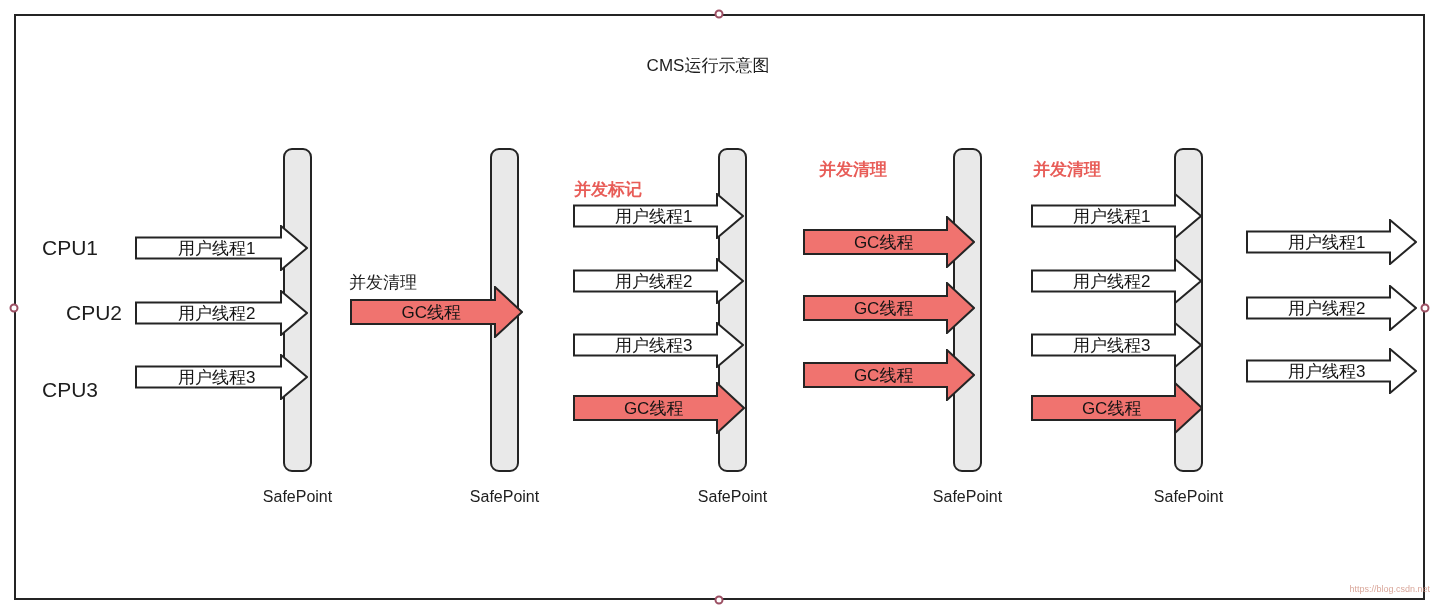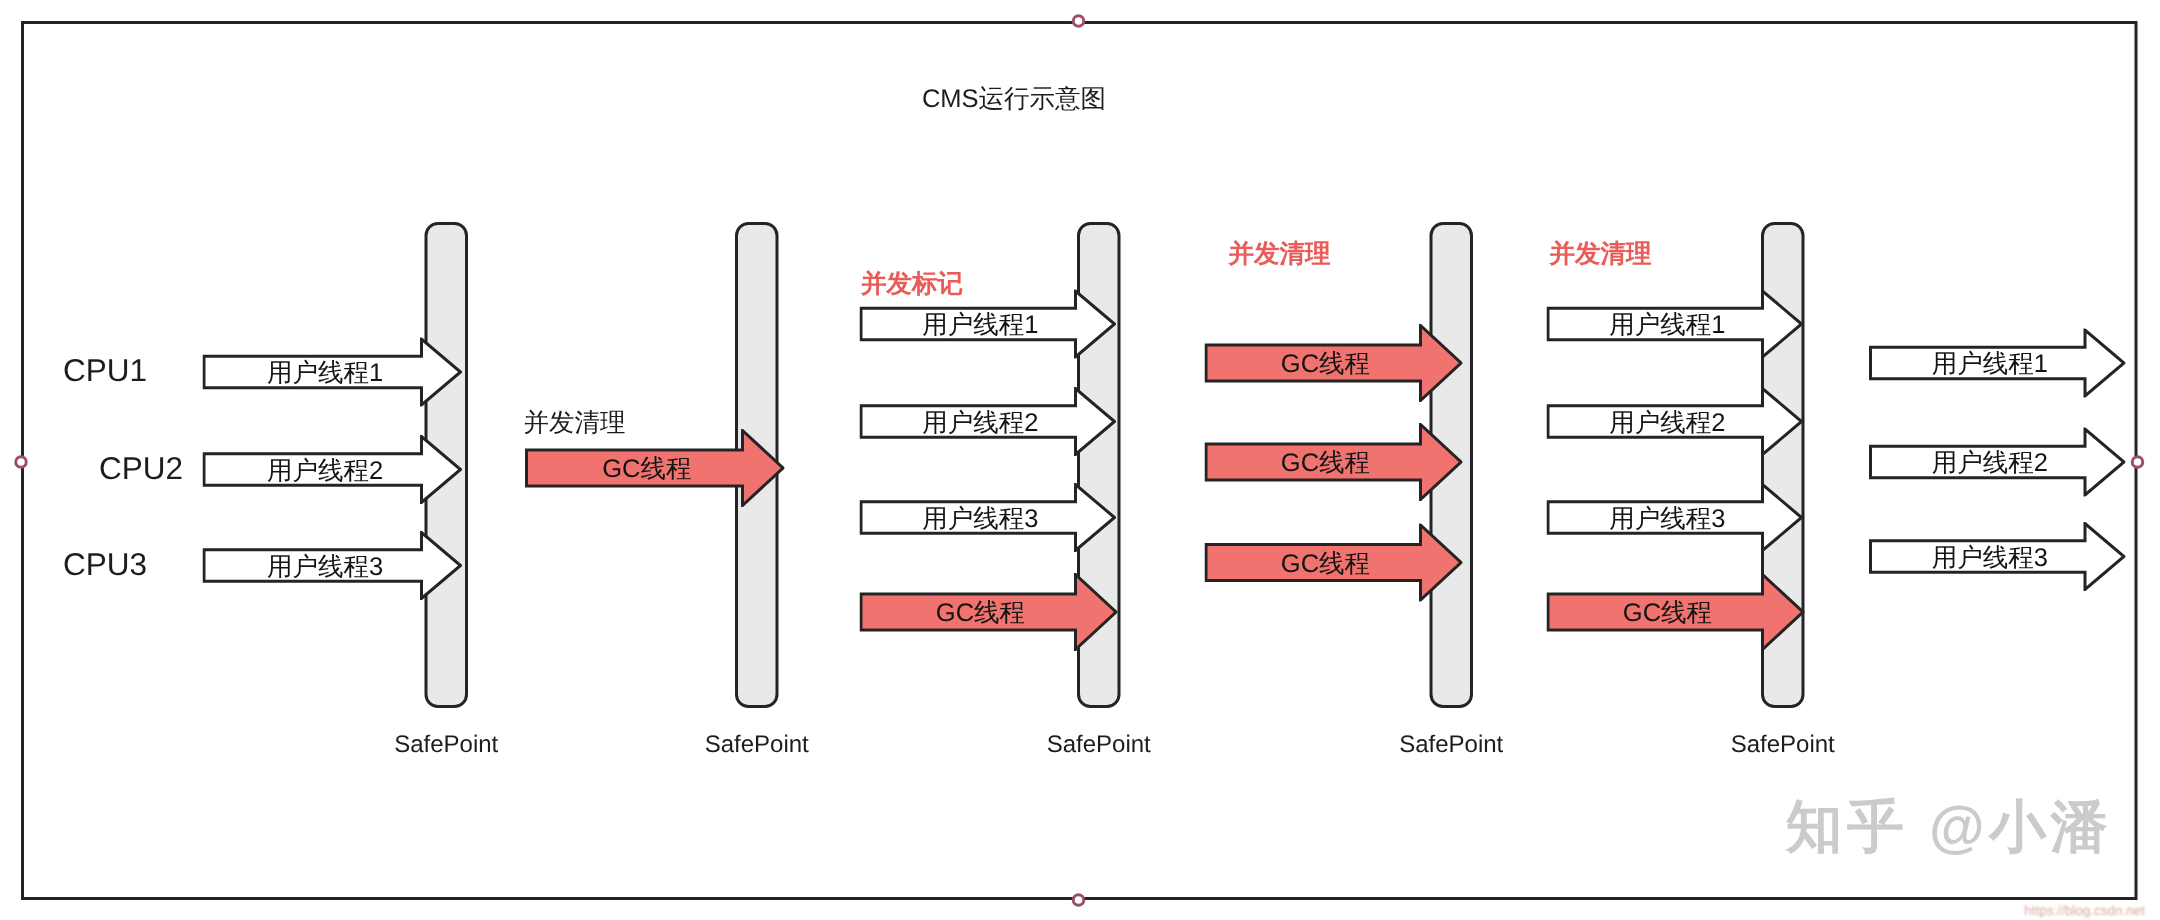--- a/index.html
+++ b/index.html
@@ -50,21 +50,21 @@
     position:absolute;font-size:9px;color:#cc8877;opacity:.75;
     filter:blur(0.7px);white-space:nowrap;
   }
 </style>
 </head>
 <body>
 
 <div class="stage">
   <div class="frame"></div>
 
-  <div class="title" style="left:676px;top:54px;">CMS运行示意图</div>
+  <div class="title" style="left:708px;top:54px;">CMS运行示意图</div>
 
   <div id="layer-bars">
       <div class="safepoint-bar" style="left: 283px; top: 148px; width: 29px; height: 324px; background: rgb(233, 233, 233); border-color: rgb(36, 36, 36);"></div>
       <div class="safepoint-label" style="left: 297.5px; top: 488px;">SafePoint</div>
       <div class="safepoint-bar" style="left: 490px; top: 148px; width: 29px; height: 324px; background: rgb(233, 233, 233); border-color: rgb(36, 36, 36);"></div>
       <div class="safepoint-label" style="left: 504.5px; top: 488px;">SafePoint</div>
       <div class="safepoint-bar" style="left: 718px; top: 148px; width: 29px; height: 324px; background: rgb(233, 233, 233); border-color: rgb(36, 36, 36);"></div>
       <div class="safepoint-label" style="left: 732.5px; top: 488px;">SafePoint</div>
       <div class="safepoint-bar" style="left: 953px; top: 148px; width: 29px; height: 324px; background: rgb(233, 233, 233); border-color: rgb(36, 36, 36);"></div>
       <div class="safepoint-label" style="left: 967.5px; top: 488px;">SafePoint</div>
@@ -177,28 +177,27 @@
       <div class="arrow" style="left: 1211px; top: 348px;">
         <svg width="171" height="46" viewBox="0 0 171 46">
           <polygon points="1,12.5 144,12.5 144,1 170,23 144,45 144,33.5 1,33.5" fill="#ffffff" stroke="#242424" stroke-width="2" stroke-linejoin="miter"></polygon>
           <text x="80.64000000000001" y="29" text-anchor="middle" font-size="17" fill="#141414">用户线程3</text>
         </svg>
       </div>
     </div>
   <div id="layer-labels">
       <div class="cpu-label" style="left: 70px; top: 248px;">CPU1</div>
       <div class="cpu-label" style="left: 70px; top: 313px; margin-left: 24px;">CPU2</div>
-      <div class="cpu-label" style="left: 70px; top: 377px;">CPU3</div>
+      <div class="cpu-label" style="left: 70px; top: 390px;">CPU3</div>
       <div class="phase-label dark" style="left: 383px; top: 282px;">并发清理</div>
       <div class="phase-label" style="color: rgb(232, 93, 88); left: 608px; top: 169px; margin-top: 20px;">并发标记</div>
       <div class="phase-label" style="color: rgb(232, 93, 88); left: 853px; top: 169px;">并发清理</div>
       <div class="phase-label" style="color: rgb(232, 93, 88); left: 1067px; top: 169px;">并发清理</div>
     </div>
   <div id="layer-handles">
       <div class="handle" style="left: 719px; top: 14px; border-color: rgb(156, 79, 99);"></div>
       <div class="handle" style="left: 719px; top: 600px; border-color: rgb(156, 79, 99);"></div>
       <div class="handle" style="left: 14px; top: 308px; border-color: rgb(156, 79, 99);"></div>
       <div class="handle" style="left: 1425px; top: 308px; border-color: rgb(156, 79, 99);"></div>
     </div>
 
-  <div class="watermark" style="right:32px;top:526px;">知乎 @小潘</div>
-  <div class="corner-watermark" style="right:10px;top:602px;">https://blog.csdn.net</div>
+  <div class="corner-watermark" style="right:10px;top:584px;">https://blog.csdn.net</div>
 </div>
 
 </body></html>

